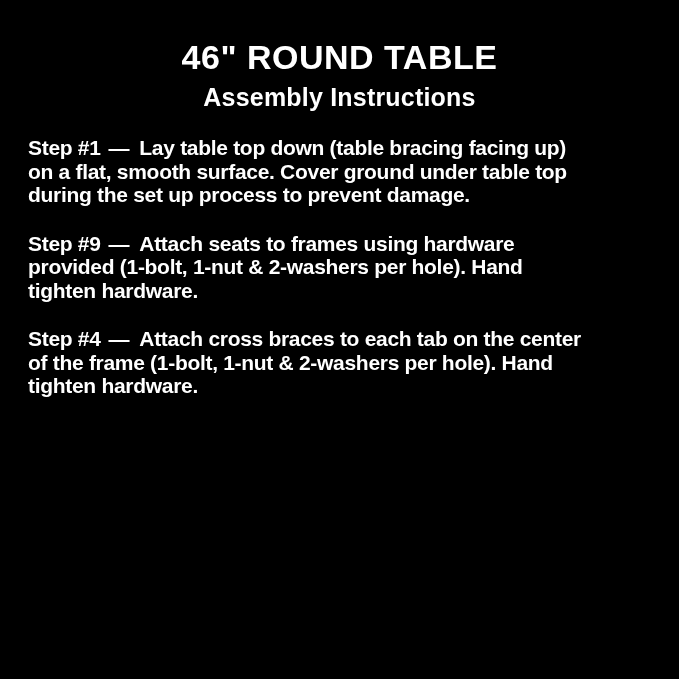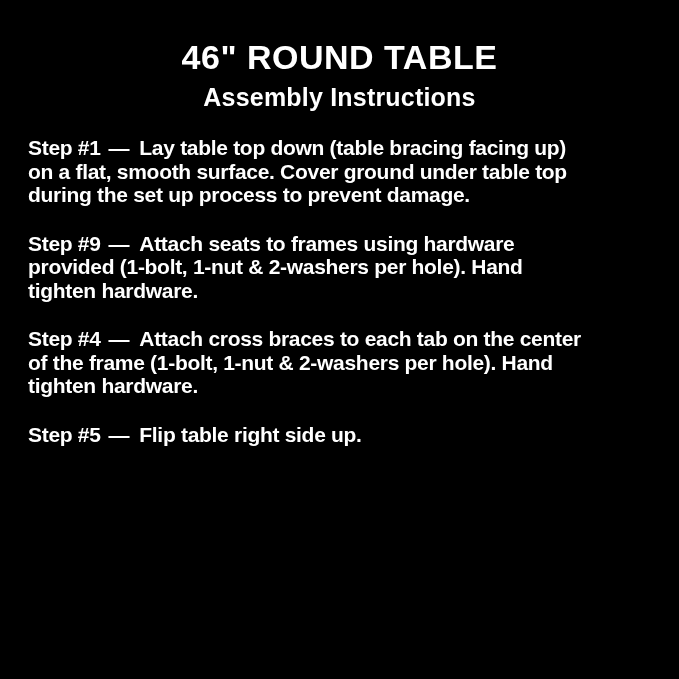--- a/index.html
+++ b/index.html
@@ -63,15 +63,14 @@
   <div class="steps">
     <p class="step"><span class="step-label">Step #1</span><span class="step-dash">—</span><span class="step-text">Lay table top down (table bracing facing up)
 on a flat, smooth surface. Cover ground under table top
 during the set up process to prevent damage.</span></p>
     <p class="step"><span class="step-label">Step #9</span><span class="step-dash">—</span><span class="step-text">Attach seats to frames using hardware
 provided (1-bolt, 1-nut &amp; 2-washers per hole). Hand
 tighten hardware.</span></p>
     <p class="step"><span class="step-label">Step #4</span><span class="step-dash">—</span><span class="step-text">Attach cross braces to each tab on the center
 of the frame (1-bolt, 1-nut &amp; 2-washers per hole). Hand
 tighten hardware.</span></p>
-    <p class="step"><span class="step-label">Step #5</span><span class="step-dash">—</span><span class="step-text">Flip table right side up.</span></p>
   </div>
 </div>
 
 </body></html>

